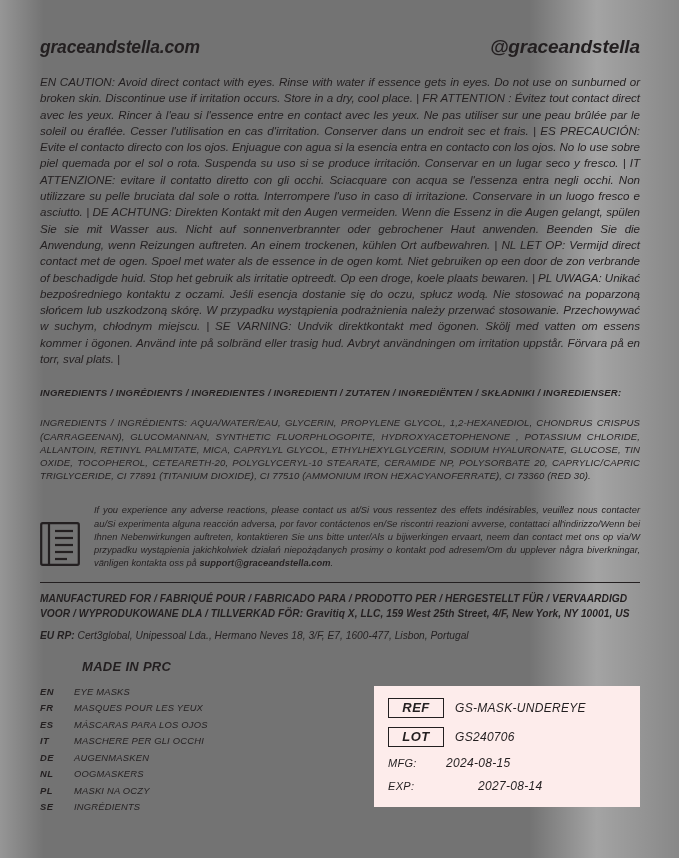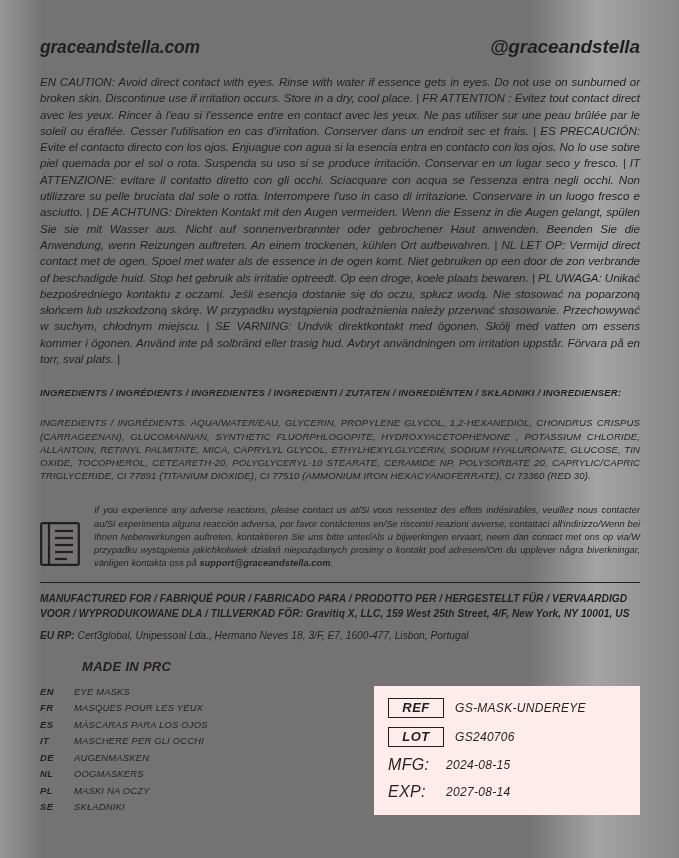--- a/index.html
+++ b/index.html
@@ -158,35 +158,35 @@
     width: 266px;
     background: #fdeceb;
     padding: 12px 14px 14px 14px;
     box-sizing: border-box;
   }
   .code-line {
     display: flex;
     align-items: center;
     margin-bottom: 9px;
   }
-  .code-line:last-child { margin-bottom: 0; }
+  .code-line:last-child { margin-bottom: 0; gap: 32px; }
   .tagbox {
     border: 1.6px solid #231f20;
     border-radius: 0;
     font-size: 13px;
     font-weight: bold;
     letter-spacing: 0.5px;
     padding: 1px 7px 2px 7px;
     margin-right: 11px;
     min-width: 40px;
     text-align: center;
     font-family: "Liberation Sans", sans-serif;
   }
   .code-label {
-    font-size: 16px;
+    font-size: 11px;
     width: 58px;
     letter-spacing: 0.3px;
   }
   .code-val {
     font-size: 12px;
     letter-spacing: 0.3px;
   }
 </style>
 </head>
 <body>
@@ -262,21 +262,21 @@
           <tr>
             <td class="lang-code">NL</td>
             <td class="lang-name">OOGMASKERS</td>
           </tr>
           <tr>
             <td class="lang-code">PL</td>
             <td class="lang-name">MASKI NA OCZY</td>
           </tr>
           <tr>
             <td class="lang-code">SE</td>
-            <td class="lang-name">SKŁADNIKI</td>
+            <td class="lang-name">INGRÉDIENTS</td>
           </tr>
         </tbody>
       </table>
 
       <div class="codebox">
         <div class="code-line">
           <span class="tagbox">REF</span>
           <span class="code-val">GS-MASK-UNDEREYE</span>
         </div>
         <div class="code-line">

